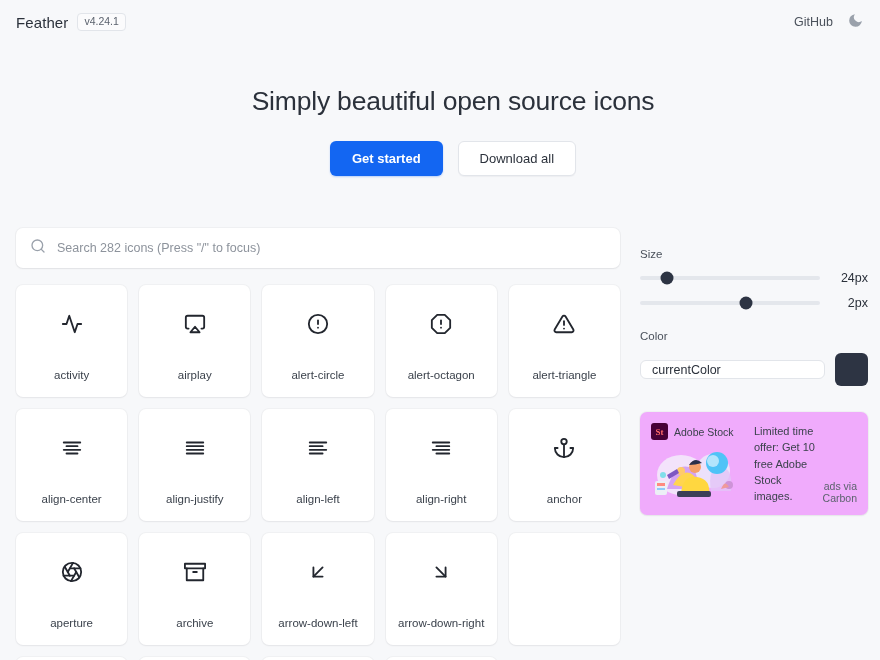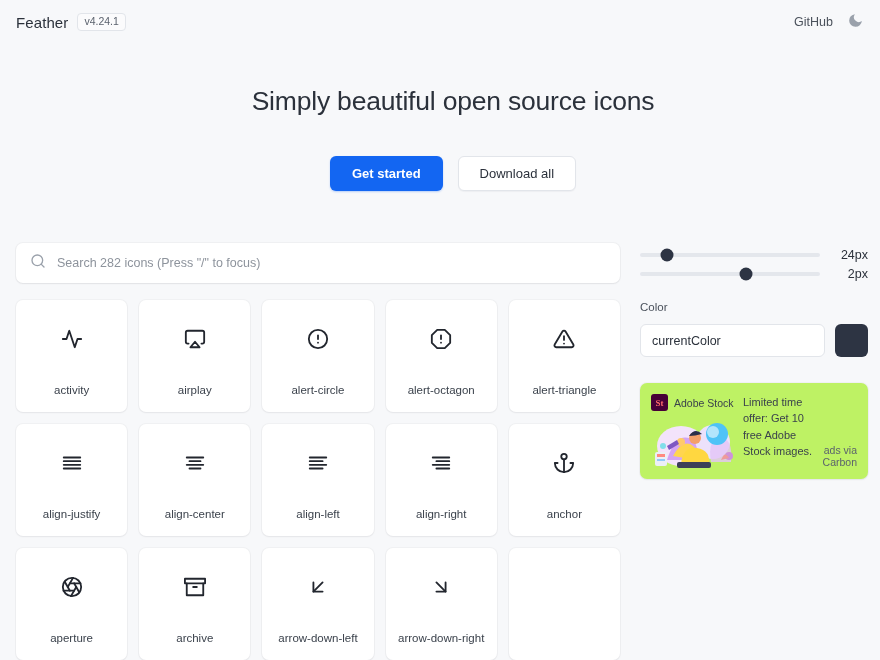--- a/index.html
+++ b/index.html
@@ -63,21 +63,20 @@
     gap: 15px;
   }
   .btn {
     font-family: "Liberation Sans", sans-serif;
     font-size: 13px;
     border-radius: 6px;
     padding: 10px 21px;
     cursor: pointer;
     line-height: 1;
     border: 1px solid transparent;
-    margin-top: 15px;
   }
   .btn-primary {
     background: #1366f2;
     color: #ffffff;
     font-weight: bold;
     box-shadow: 0 1px 2px rgba(19,102,242,.28);
   }
   .btn-secondary {
     background: #ffffff;
     color: #2b313b;
@@ -173,21 +172,21 @@
   }
   .field-label {
     font-size: 11.5px;
     color: #4a515b;
     margin-top: 20px;
     display: block;
   }
   .slider-row {
     display: flex;
     align-items: center;
-    margin-top: 5px;
+    margin-top: 11px;
     gap: 10px;
   }
   .track {
     position: relative;
     flex: 1;
     height: 4px;
     border-radius: 3px;
     background: #e4e7ec;
     cursor: pointer;
   }
@@ -207,21 +206,21 @@
     flex: none;
   }
   .color-row {
     display: flex;
     align-items: center;
     margin-top: 11px;
     gap: 10px;
   }
   .color-input {
     flex: 1;
-    height: 33px;
+    height: 19px;
     border: 1px solid #e2e5ea;
     border-radius: 6px;
     background: #ffffff;
     font-family: "Liberation Sans", sans-serif;
     font-size: 12.5px;
     color: #2b313b;
     padding: 0 11px;
     outline: 0;
   }
   .color-swatch {
@@ -229,24 +228,25 @@
     border-radius: 6px;
     background: #2d3443;
     flex: none;
     cursor: pointer;
     border: 0;
   }
 
   
   .ad-card {
     margin-top: 26px;
-    background: #bef264;
+    background: #f0abfc;
     border-radius: 7px;
     padding: 11px;
     display: flex;
+    gap: 11px;
     box-shadow: 0 1px 2px rgba(16,24,40,.05), 0 0 0 1px rgba(16,24,40,.03);
     cursor: pointer;
   }
   .ad-media { width: 92px; flex: none; }
   .ad-logo { display: flex; align-items: center; gap: 6px; }
   .ad-logo-mark {
     width: 17px; height: 17px;
     background: #470137;
     border-radius: 3px;
     color: #ff6a6a;
@@ -360,38 +360,38 @@
               <path d="M10.29 3.86L1.82 18a2 2 0 0 0 1.71 3h16.94a2 2 0 0 0 1.71-3L13.71 3.86a2 2 0 0 0-3.42 0z"></path>
               <line x1="12" y1="9" x2="12" y2="13"></line>
               <line x1="12" y1="17" x2="12.01" y2="17"></line>
             </svg>
           </span>
           <span class="cap">alert-triangle</span>
         </div>
         <div class="icon-card">
           <span class="glyph">
             <svg width="22" height="22" viewBox="0 0 24 24" fill="none" stroke="currentColor" stroke-width="2" stroke-linecap="round" stroke-linejoin="round">
+              <line x1="18" y1="10" x2="6" y2="10"></line>
+              <line x1="21" y1="6" x2="3" y2="6"></line>
+              <line x1="21" y1="14" x2="3" y2="14"></line>
+              <line x1="18" y1="18" x2="6" y2="18"></line>
+            </svg>
+          </span>
+          <span class="cap">align-center</span>
+        </div>
+        <div class="icon-card">
+          <span class="glyph">
+            <svg width="22" height="22" viewBox="0 0 24 24" fill="none" stroke="currentColor" stroke-width="2" stroke-linecap="round" stroke-linejoin="round">
               <line x1="21" y1="10" x2="3" y2="10"></line>
               <line x1="21" y1="6" x2="3" y2="6"></line>
               <line x1="21" y1="14" x2="3" y2="14"></line>
               <line x1="21" y1="18" x2="3" y2="18"></line>
             </svg>
           </span>
           <span class="cap">align-justify</span>
-        </div>
-        <div class="icon-card">
-          <span class="glyph">
-            <svg width="22" height="22" viewBox="0 0 24 24" fill="none" stroke="currentColor" stroke-width="2" stroke-linecap="round" stroke-linejoin="round">
-              <line x1="18" y1="10" x2="6" y2="10"></line>
-              <line x1="21" y1="6" x2="3" y2="6"></line>
-              <line x1="21" y1="14" x2="3" y2="14"></line>
-              <line x1="18" y1="18" x2="6" y2="18"></line>
-            </svg>
-          </span>
-          <span class="cap">align-center</span>
         </div>
         <div class="icon-card">
           <span class="glyph">
             <svg width="22" height="22" viewBox="0 0 24 24" fill="none" stroke="currentColor" stroke-width="2" stroke-linecap="round" stroke-linejoin="round">
               <line x1="17" y1="10" x2="3" y2="10"></line>
               <line x1="21" y1="6" x2="3" y2="6"></line>
               <line x1="21" y1="14" x2="3" y2="14"></line>
               <line x1="17" y1="18" x2="3" y2="18"></line>
             </svg>
           </span>
@@ -464,20 +464,21 @@
         <div class="icon-card"></div>
         <div class="icon-card"></div>
         <div class="icon-card"></div>
         <div class="icon-card"></div>
       </div>
   </div>
 
   <div class="right-col">
 
 
+    <label class="field-label">Size</label>
     <div class="slider-row">
       <div class="track">
         <span class="thumb" id="size-thumb" style="left: 15%;"></span>
       </div>
       <span class="slider-val">24px</span>
     </div>
 
     <div class="slider-row">
       <div class="track">
         <span class="thumb" id="stroke-thumb" style="left: 59%;"></span>

